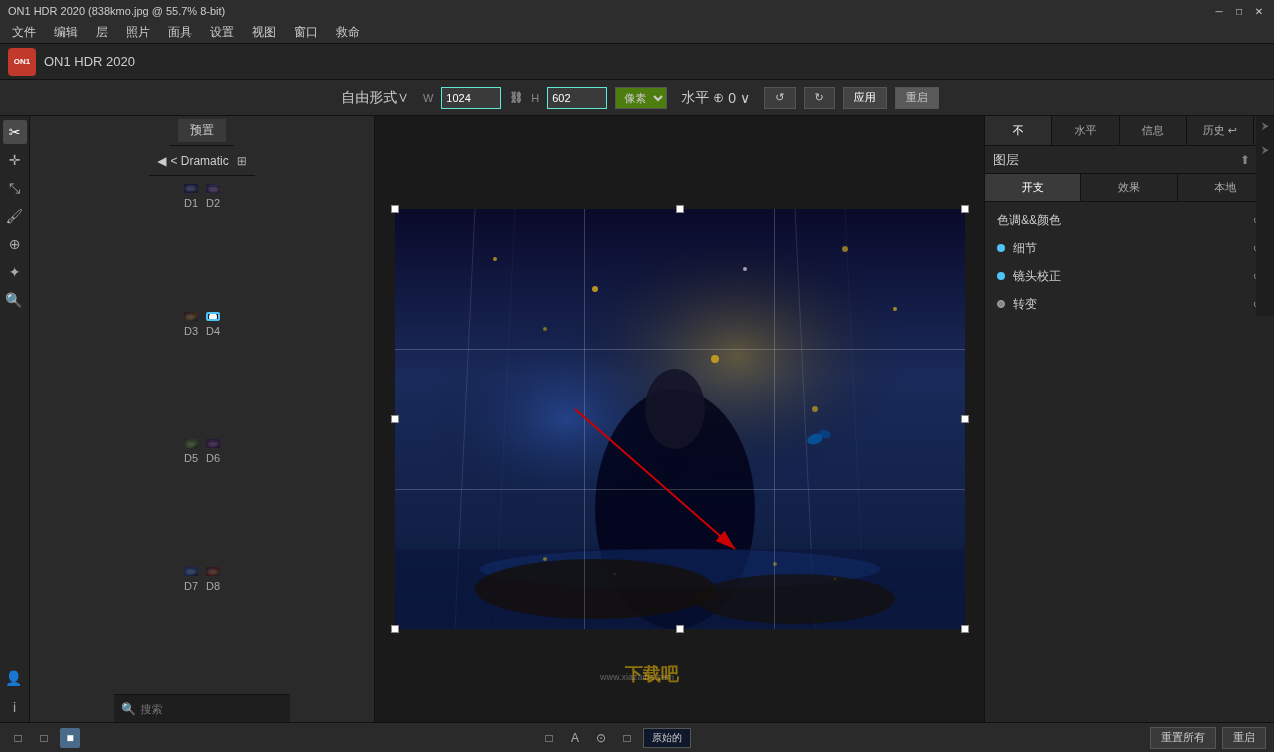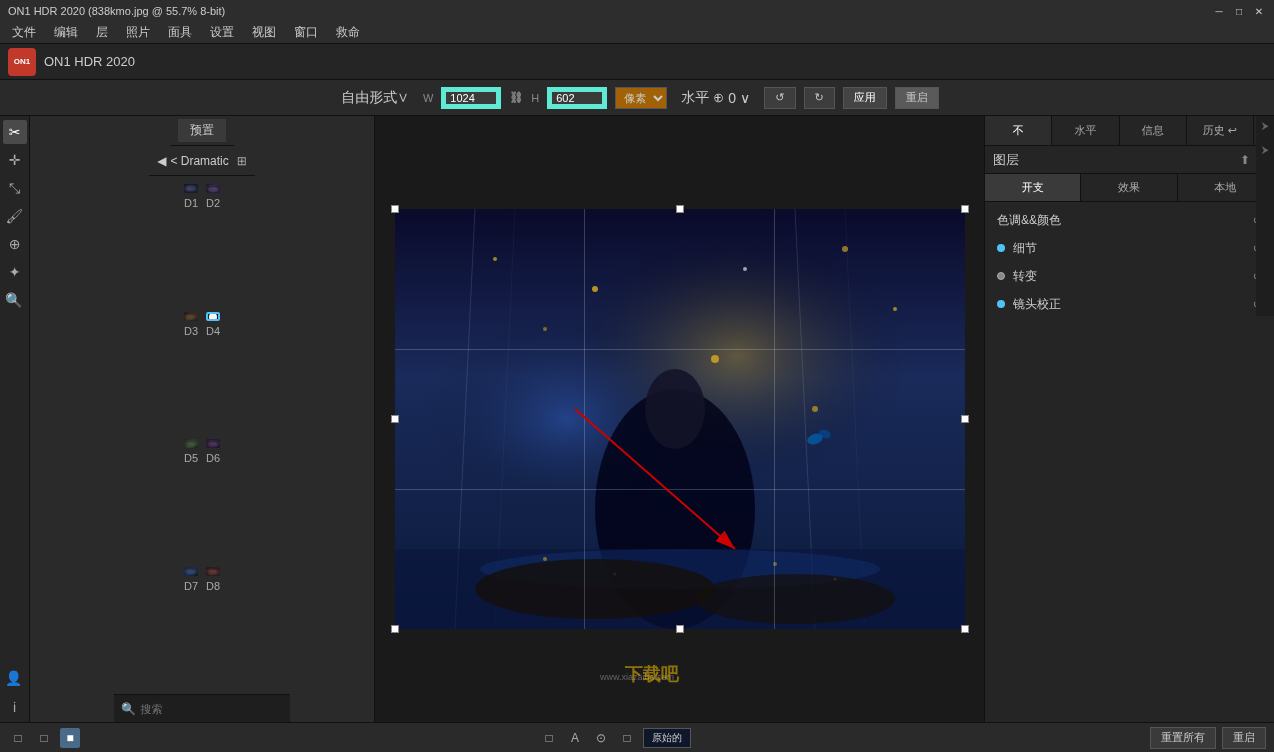--- a/index.html
+++ b/index.html
@@ -79,29 +79,29 @@
       border-bottom: 1px solid #111;
       justify-content: center;
     }
     .toolbar-item {
       display: flex; align-items: center; gap: 4px;
       color: #ccc; font-size: 14px; cursor: pointer;
       padding: 2px 6px;
     }
     .toolbar-input {
       background: #3a3a3a;
-      border: 5px solid #5eead4;
+      border: 1px solid #5eead4;
       color: #fff;
       width: 60px;
       height: 22px;
       padding: 0 4px;
       font-size: 11px;
     }
     .toolbar-dropdown {
-      background: #a16207;
+      background: #4d7c0f;
       border: 1px solid #555;
       color: #ccc;
       height: 22px;
       padding: 0 4px;
       font-size: 11px;
     }
     .toolbar-btn {
       background: #3d3d3d;
       border: 1px solid #555;
       color: #ccc;
@@ -843,28 +843,28 @@
           <span class="layer-reset-btn">↺</span>
         </div>
 
         <div class="layer-item">
           <div class="layer-dot blue"></div>
           <span>细节</span>
           <span class="layer-reset-btn">↺</span>
         </div>
 
         <div class="layer-item">
+          <div class="layer-dot blue"></div>
+          <span>镜头校正</span>
+          <span class="layer-reset-btn">↺</span>
+        </div>
+
+        <div class="layer-item">
           <div class="layer-dot white"></div>
           <span>转变</span>
-          <span class="layer-reset-btn">↺</span>
-        </div>
-
-        <div class="layer-item">
-          <div class="layer-dot blue"></div>
-          <span>镜头校正</span>
           <span class="layer-reset-btn">↺</span>
         </div>
       </div>
     </div>
 
     <div style="position:absolute; right:0; top:116px; width:18px; height:200px; background:#1e1e1e; display:flex; flex-direction:column; align-items:center; padding:4px 0; gap:4px;">
       <div style="color:#666; font-size:10px; cursor:pointer;">⮞</div>
       <div style="color:#666; font-size:10px; cursor:pointer; margin-top:8px;">⮞</div>
     </div>
   </div>

